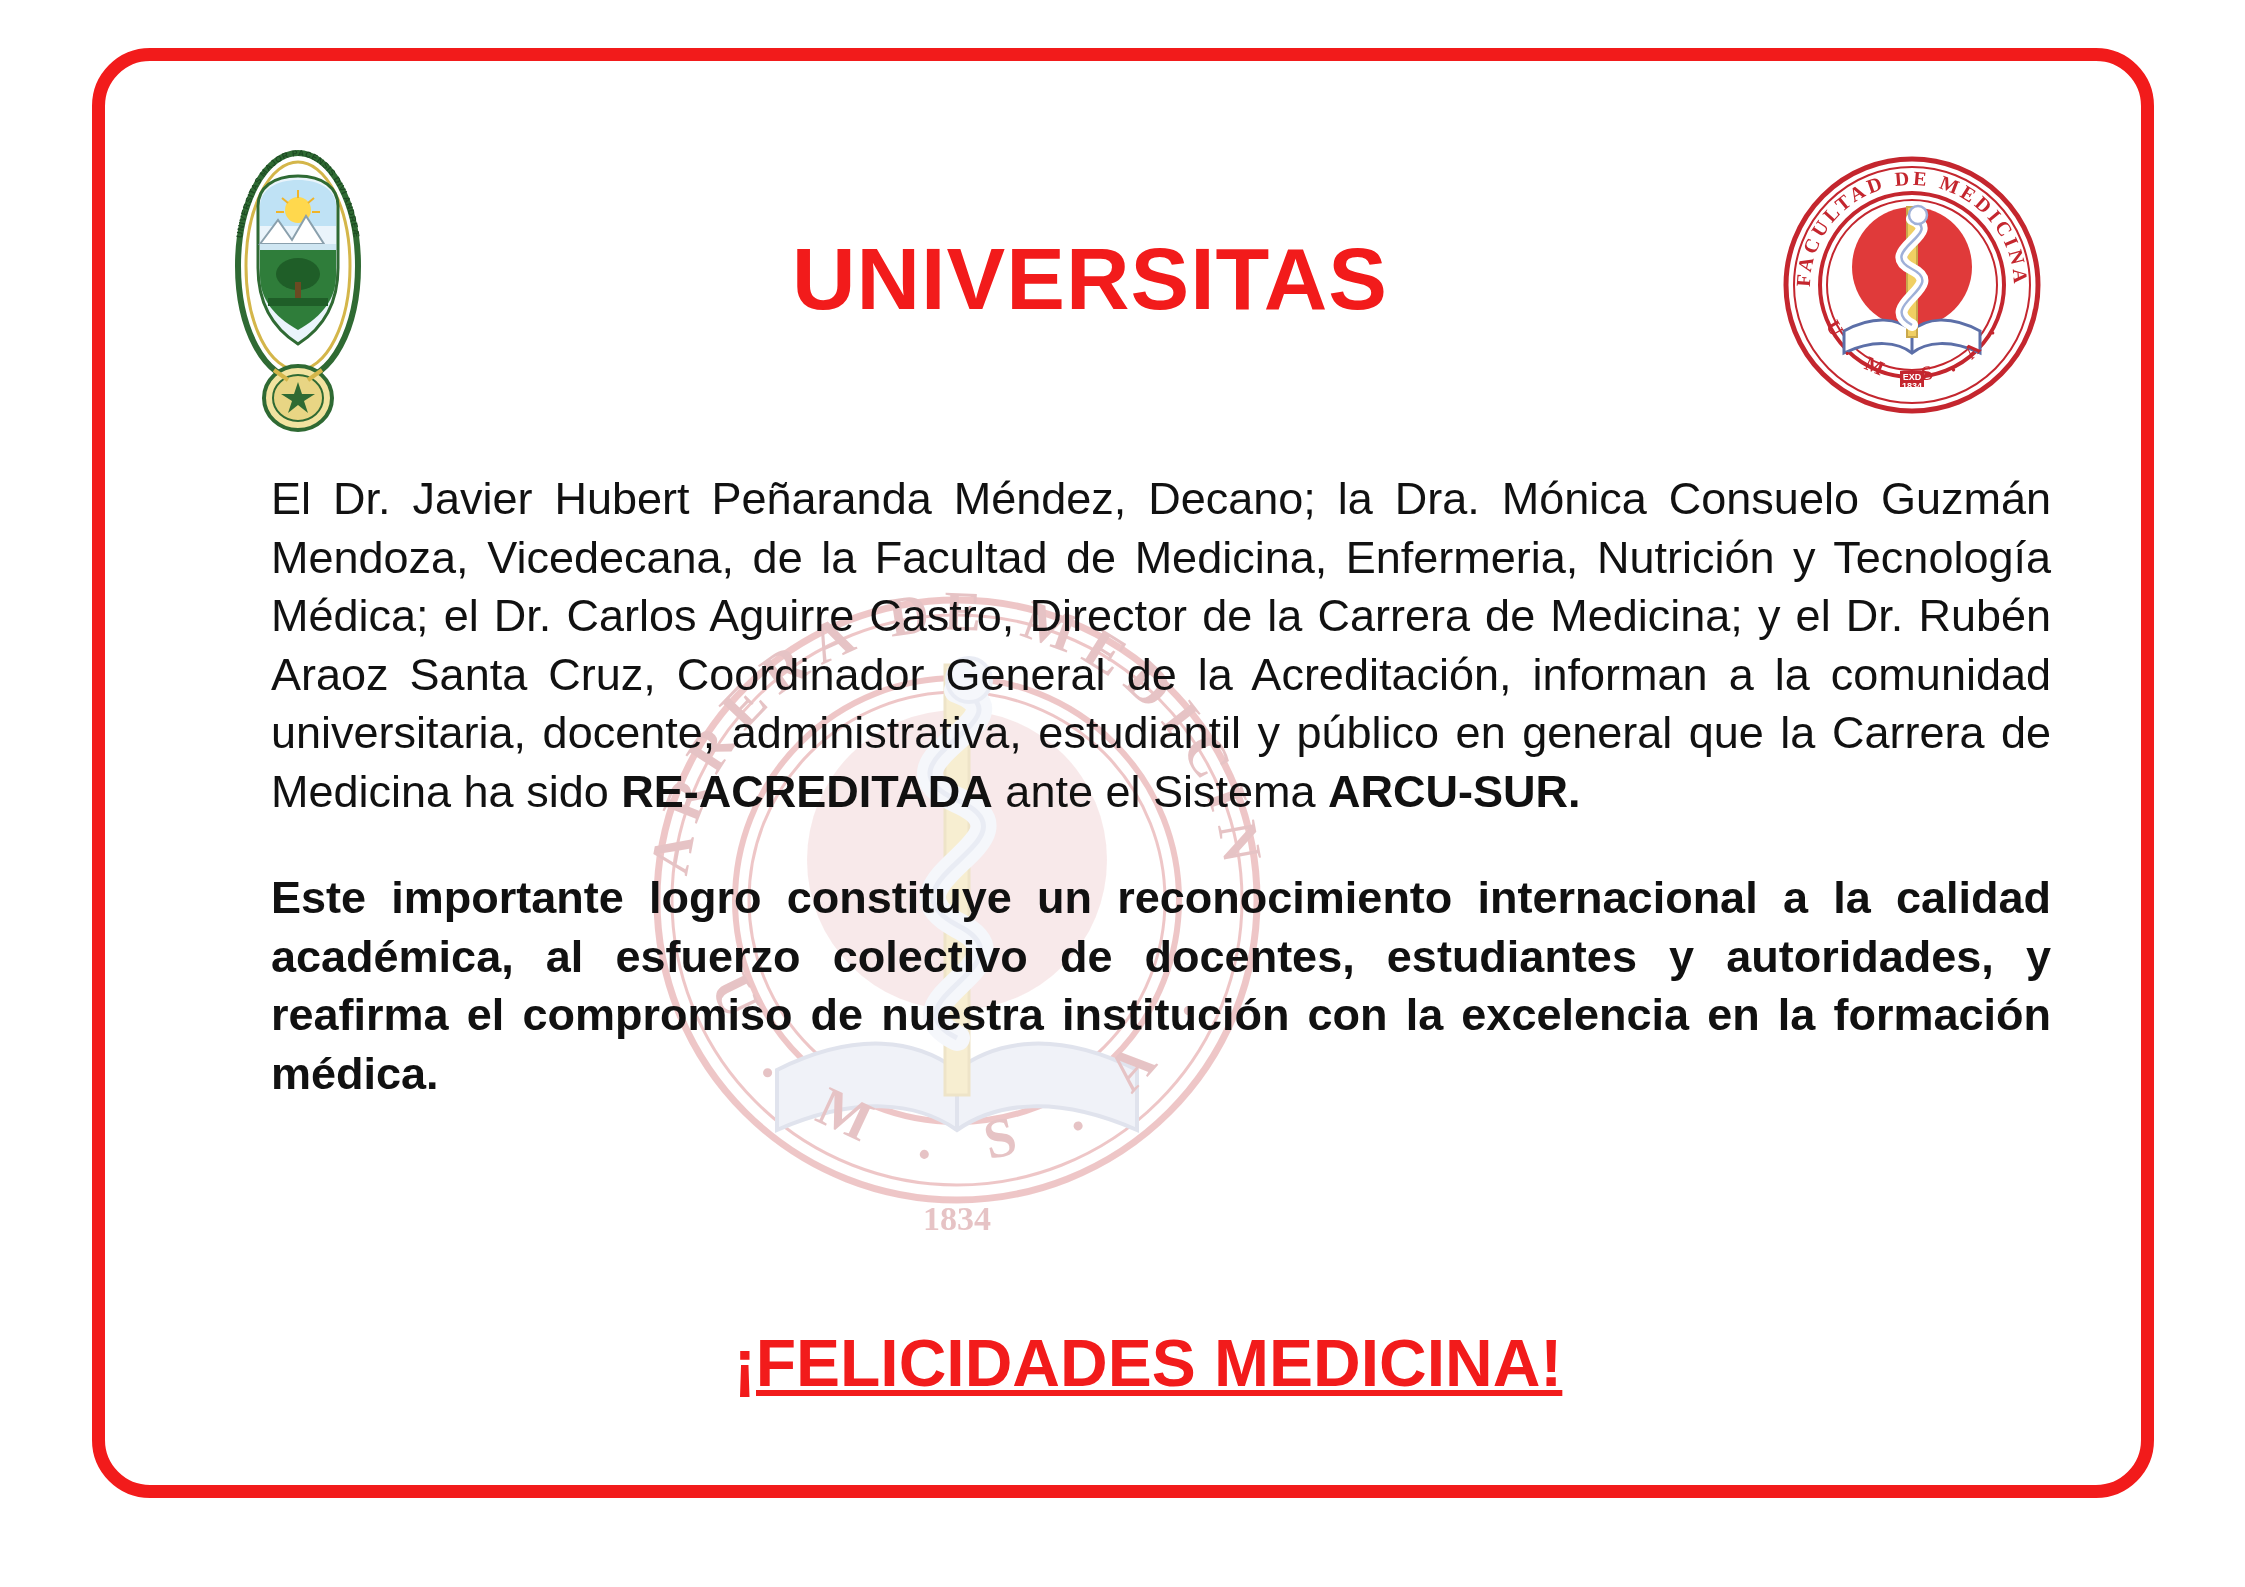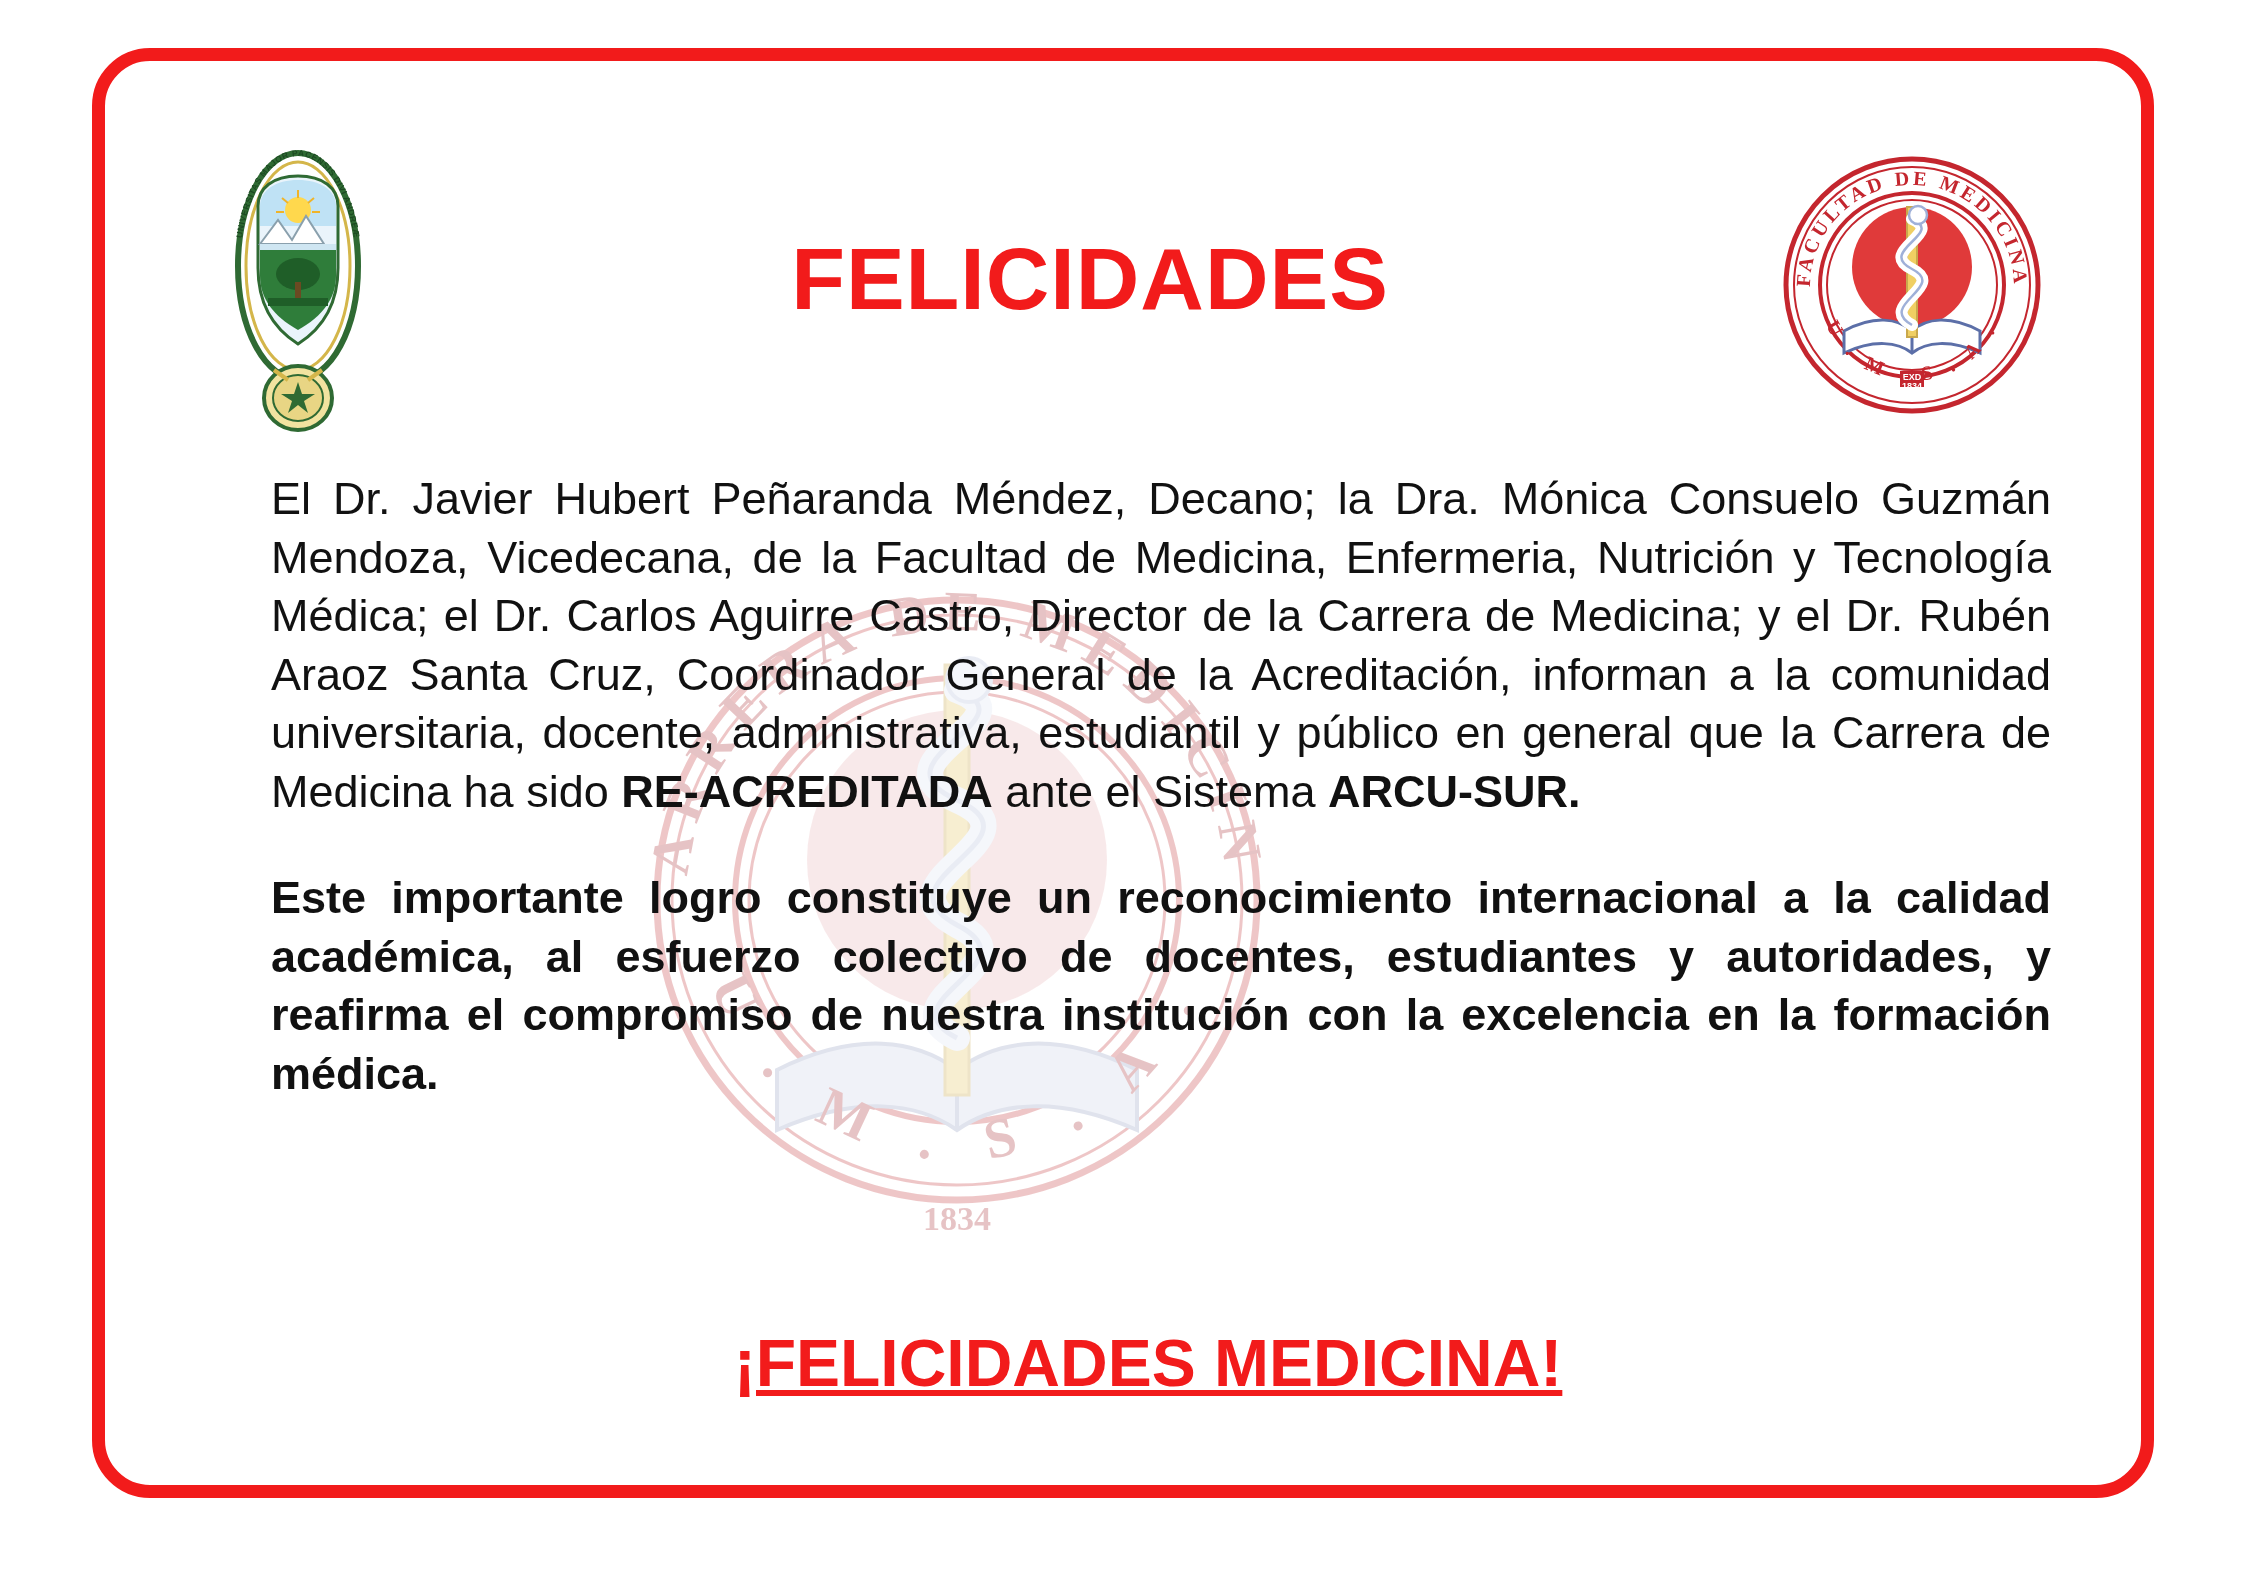--- a/index.html
+++ b/index.html
@@ -215,21 +215,21 @@
       <text x="130" y="234" text-anchor="middle" font-family="'Liberation Sans', sans-serif" font-size="9" fill="#ffffff" font-weight="bold">1834</text>
       <text font-family="'Liberation Serif', serif" font-size="20" fill="#c4262e" letter-spacing="3.5" font-weight="bold">
         <textPath href="#rTop" startOffset="50%" text-anchor="middle">FACULTAD DE MEDICINA</textPath>
       </text>
       <text font-family="'Liberation Serif', serif" font-size="20" fill="#c4262e" letter-spacing="7" font-weight="bold">
         <textPath href="#rBot" startOffset="50%" text-anchor="middle">U . M . S . A .</textPath>
       </text>
     </svg>
   </div>
 
-  <div class="title">FELICIDADES</div>
+  <div class="title">UNIVERSITAS</div>
 
   <div class="body-wrap">
     <p class="para"><span>El Dr. Javier Hubert Peñaranda Méndez, Decano; la Dra. Mónica Consuelo Guzmán Mendoza, Vicedecana, de la Facultad de Medicina, Enfermeria, Nutrición y Tecnología Médica; el Dr. Carlos Aguirre Castro, Director de la Carrera de Medicina; y el Dr. Rubén Araoz Santa Cruz, Coordinador General de la Acreditación, informan a la comunidad universitaria, docente, administrativa, estudiantil y público en general  que la Carrera de Medicina ha sido </span><b>RE-ACREDITADA</b><span> ante el  Sistema </span><b>ARCU-SUR.</b></p>
     <p class="para last">Este importante logro constituye un reconocimiento internacional a la calidad académica, al esfuerzo colectivo de docentes, estudiantes y autoridades, y reafirma el compromiso de nuestra institución con la excelencia en la formación médica.</p>
   </div>
 
   <div class="closing">¡FELICIDADES MEDICINA!</div>
 
 </div>
 

